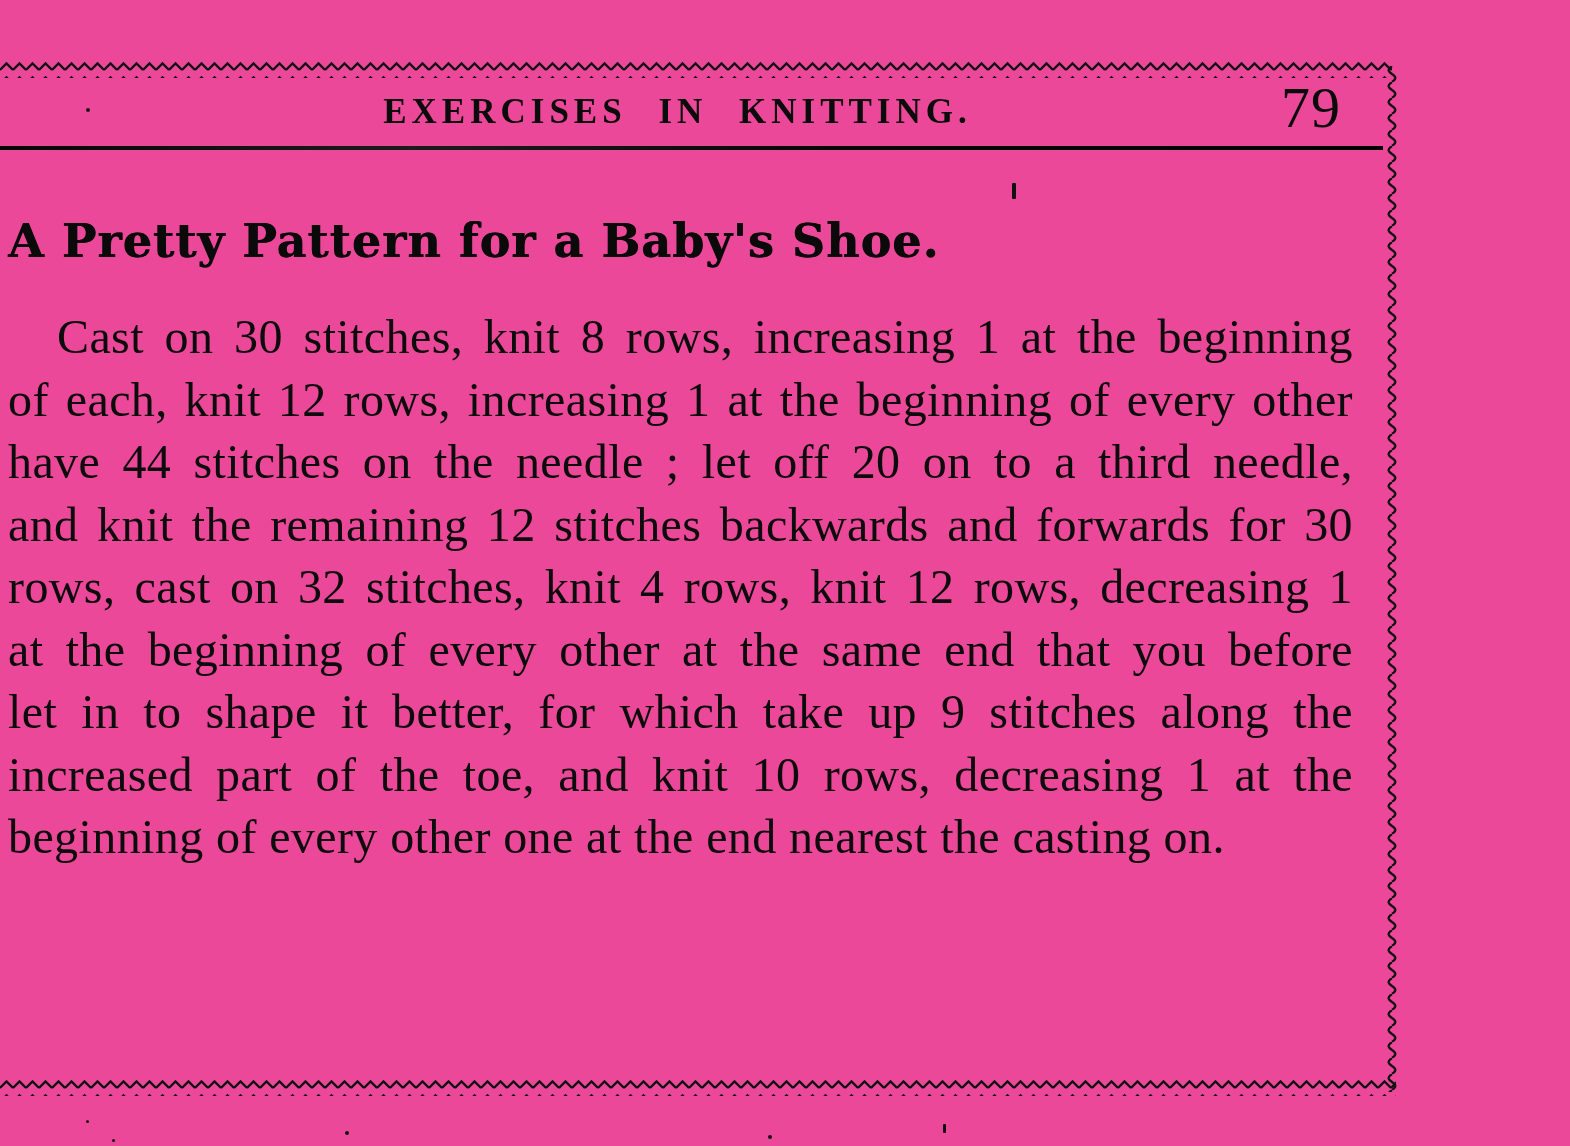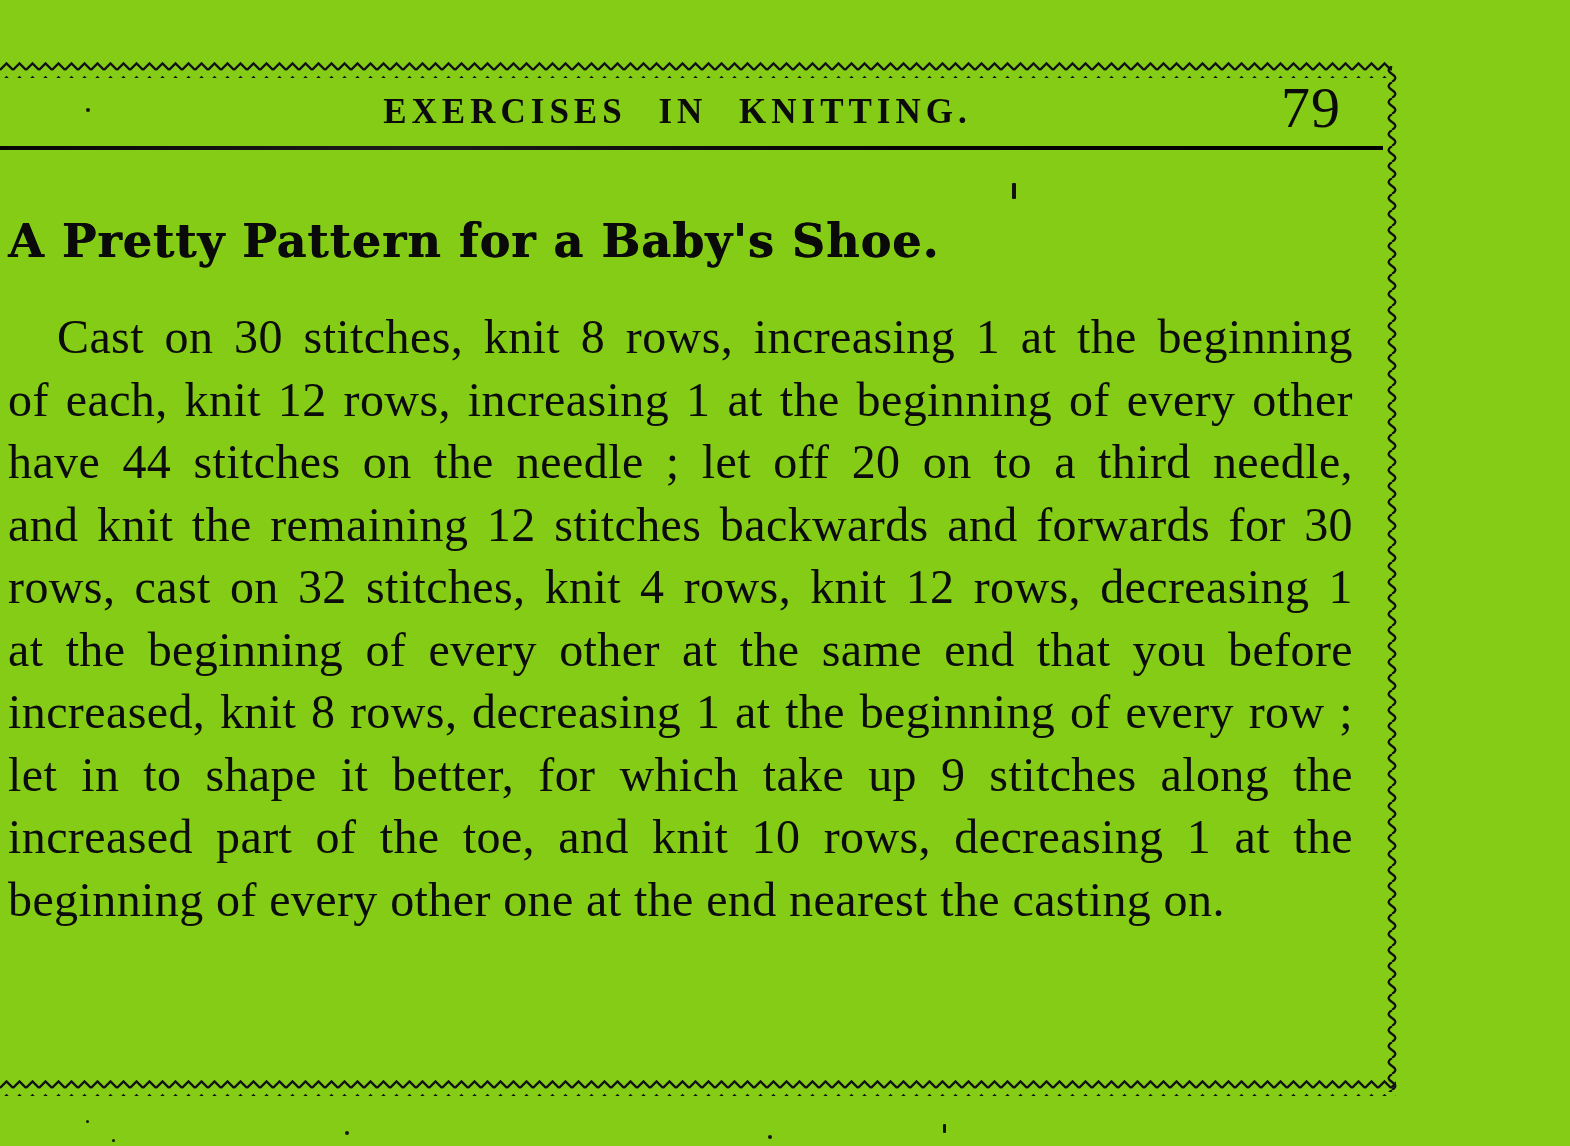--- a/index.html
+++ b/index.html
@@ -5,21 +5,21 @@
   * { margin: 0; padding: 0; box-sizing: border-box; }
   html, body { background: #ffffff; }
   body {
     font-family: "Liberation Serif", serif;
     color: #0d0d0d;
   }
   .scan-page {
     position: relative;
     width: 1570px;
     height: 1146px;
-    background: #84cc16;
+    background: #ec4899;
     overflow: hidden;
   }
   
   .zz-top    { position: absolute; left: 0;    top: 60px;   width: 1392px; height: 18px; }
   .zz-bottom { position: absolute; left: 0;    top: 1078px; width: 1396px; height: 18px; }
   .zz-right  { position: absolute; left: 1384px; top: 66px; width: 16px;  height: 1026px; }
   
   .running-header {
     position: absolute;
     top: 92px; left: 0;
@@ -121,21 +121,20 @@
 
   <div class="section-title">A Pretty Pattern for a Baby's Shoe.</div>
 
   <div class="body-text">
     <div class="line">Cast on 30 stitches, knit 8 rows, increasing 1 at the beginning</div>
     <div class="line">of each, knit 12 rows, increasing 1 at the beginning of every other</div>
     <div class="line">have 44 stitches on the needle ; let off 20 on to a third needle,</div>
     <div class="line">and knit the remaining 12 stitches backwards and forwards for 30</div>
     <div class="line">rows, cast on 32 stitches, knit 4 rows, knit 12 rows, decreasing 1</div>
     <div class="line">at the beginning of every other at the same end that you before</div>
-    <div class="line">increased, knit 8 rows, decreasing 1 at the beginning of every row ;</div>
     <div class="line">let in to shape it better, for which take up 9 stitches along the</div>
     <div class="line">increased part of the toe, and knit 10 rows, decreasing 1 at the</div>
     <div class="line">beginning of every other one at the end nearest the casting on.</div>
   </div>
 
   <div class="speck" style="left:86px;  top:108px;  width:4px; height:4px;"></div>
   <div class="tick" style="left:1012px; top:183px; width:4px; height:16px;"></div>
   <div class="speck" style="left:86px;  top:1120px; width:3px; height:3px;"></div>
   <div class="speck" style="left:112px; top:1139px; width:3px; height:3px;"></div>
   <div class="speck" style="left:345px; top:1131px; width:4px; height:4px;"></div>

